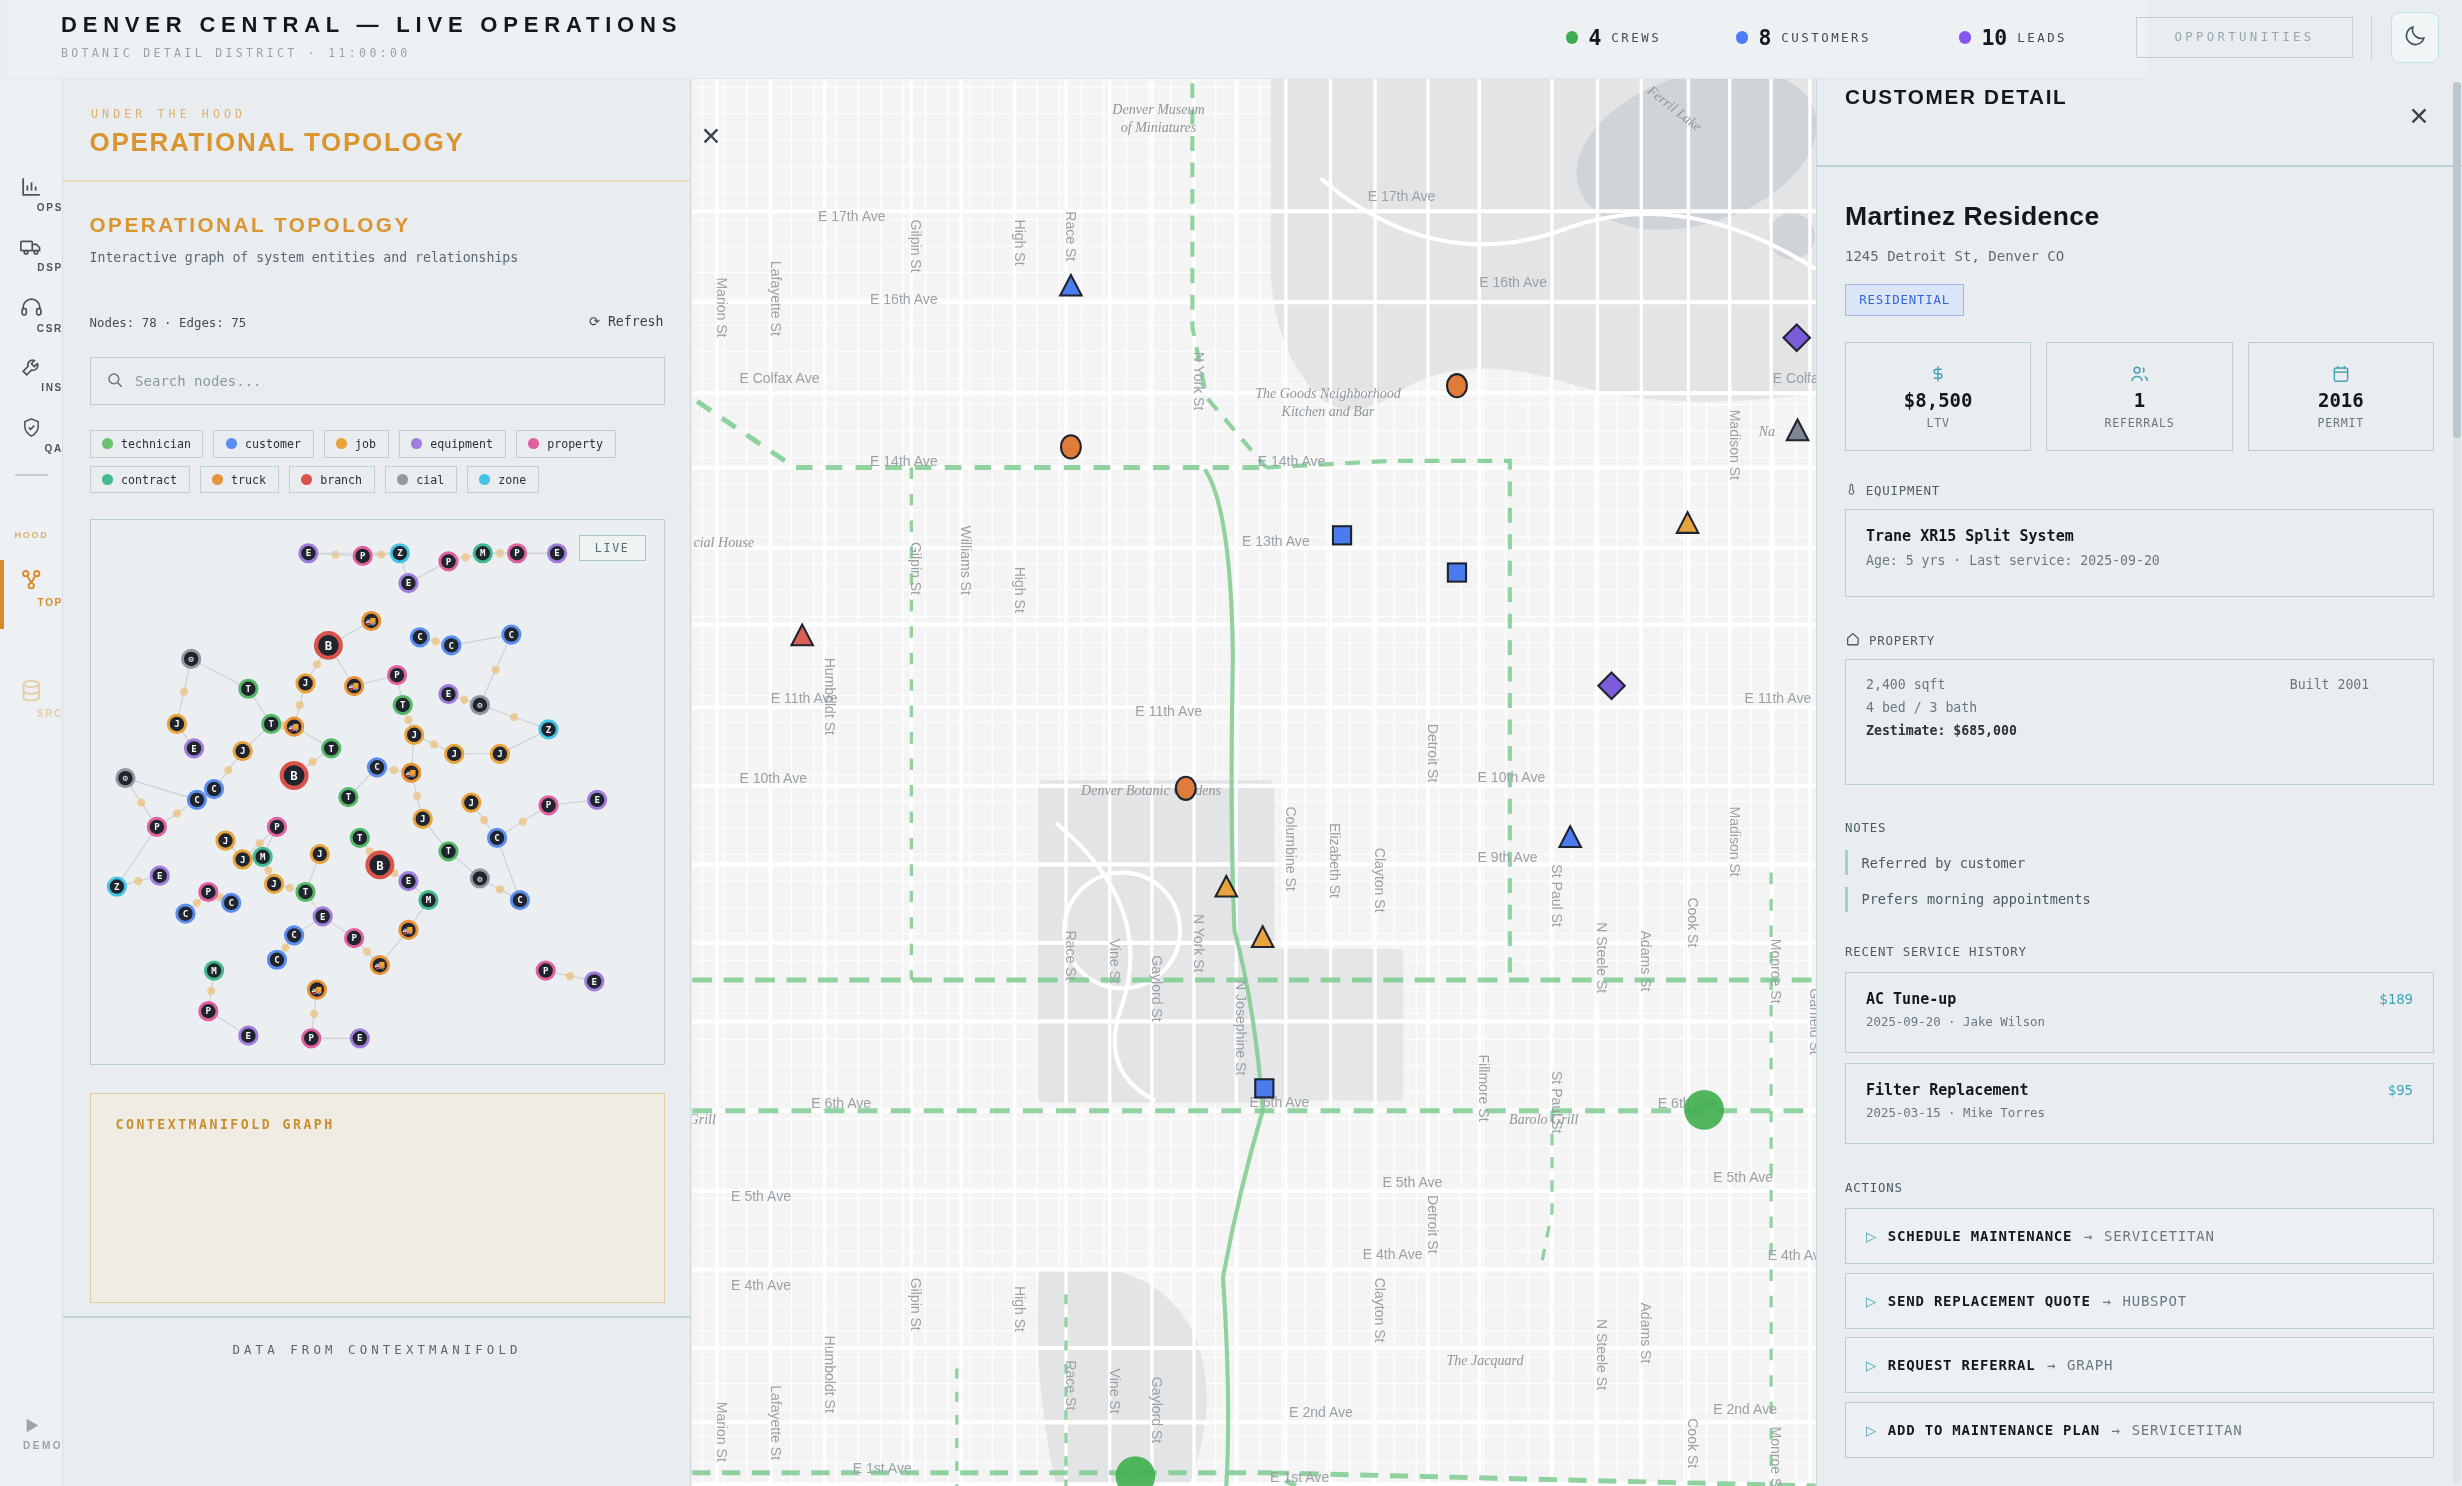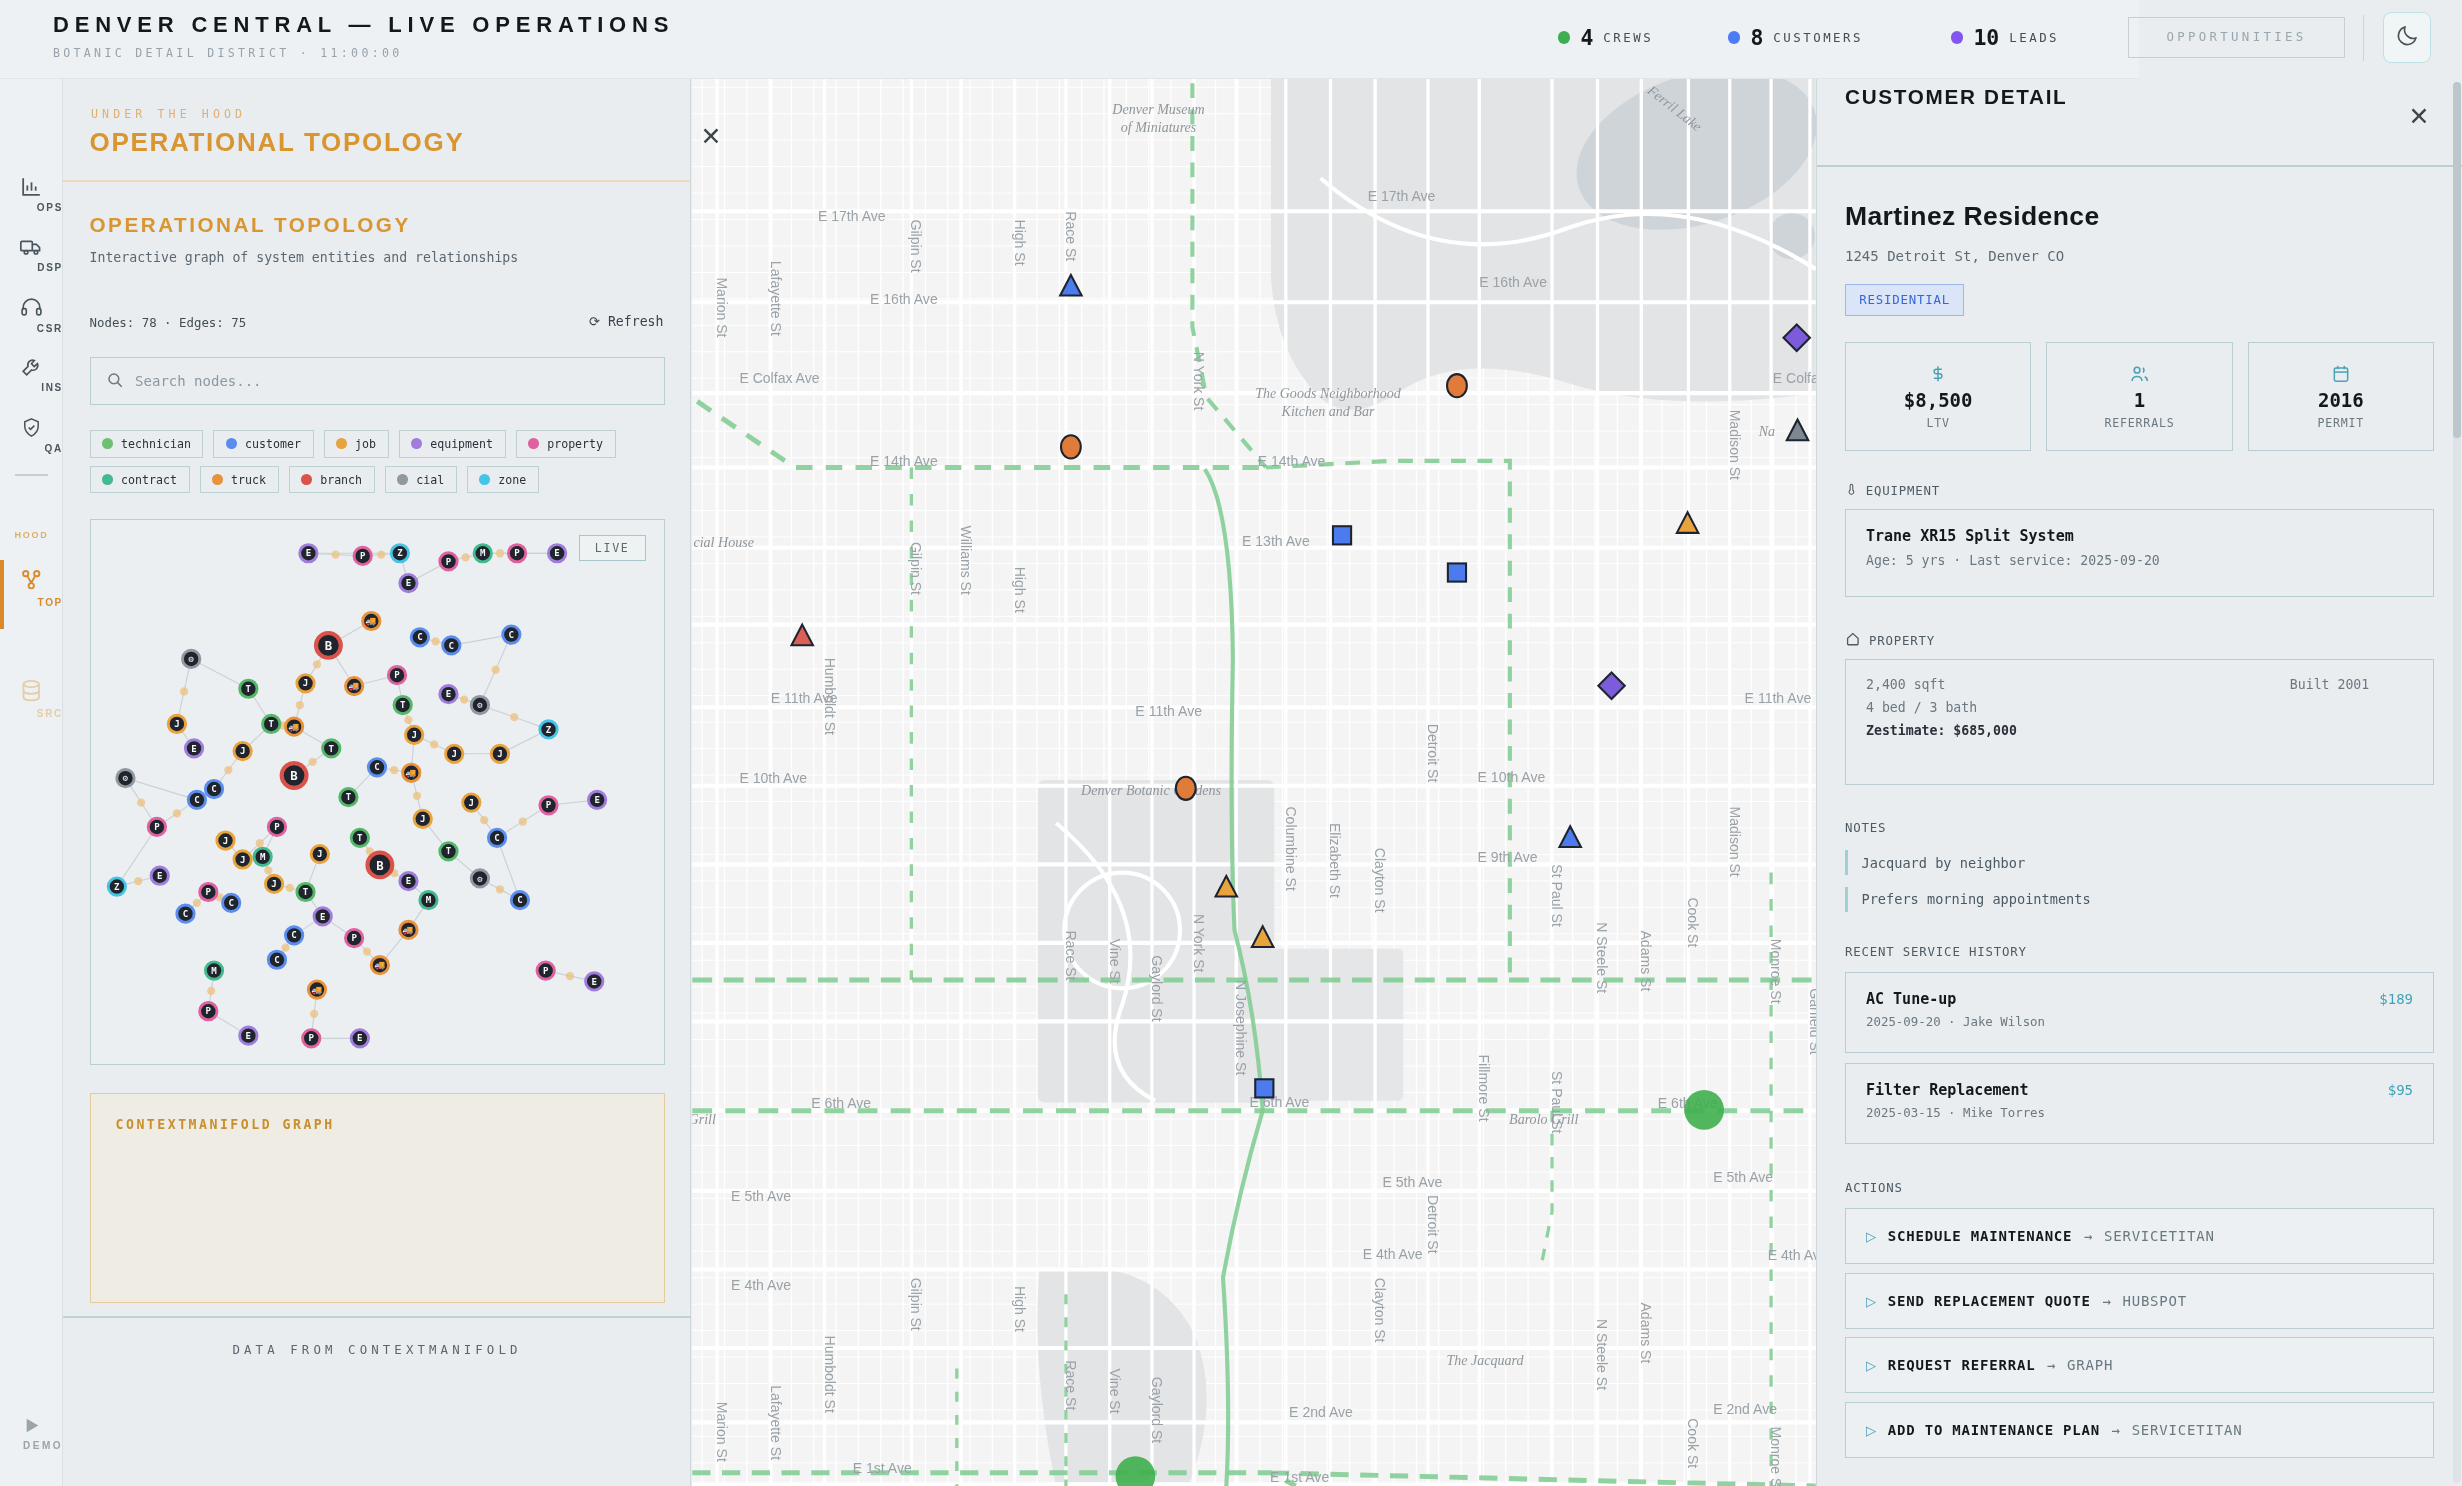--- a/index.html
+++ b/index.html
@@ -2,21 +2,21 @@
 <html style="font-size:13.2px"><head>
 <meta charset="utf-8">
 <style>
   * { margin:0; padding:0; box-sizing:border-box; }
   html,body { width:2462px; height:1487px; overflow:hidden; }
   body { background:#e9edf0; font-family:"Liberation Sans",sans-serif; color:#1f262b; position:relative; }
   .mono { font-family:"DejaVu Sans Mono",monospace; }
   .abs { position:absolute; }
 
   
-  #header { position:absolute; left:0; top:0; width:2139px; height:79px; background:#eef1f4; border-bottom:0.8px solid #dfe5e9; z-index:30; }
+  #header { position:absolute; left:8px; top:0; width:2139px; height:79px; background:#eef1f4; border-bottom:0.8px solid #dfe5e9; z-index:30; }
   #hdr-title { position:absolute; left:53px; top:11.6px; font-size:22px; font-weight:700; letter-spacing:5.8px; color:#14181d; }
   #hdr-sub { position:absolute; left:53px; top:46px; font-size:11.6px; letter-spacing:3.3px; color:#98a2aa; }
   .hdr-stat { position:absolute; top:25px; display:flex; align-items:center; gap:10px; }
   .hdr-dot { width:12.4px; height:12.4px; border-radius:50%; }
   .hdr-val { font-size:21.5px; font-weight:700; color:#14181d; font-family:"DejaVu Sans Mono",monospace; }
   .hdr-lbl { font-size:12.4px; letter-spacing:2.5px; color:#434d54; font-family:"DejaVu Sans Mono",monospace; }
   #opp-btn { position:absolute; left:2128px; top:16.5px; width:217px; height:41px; border:1.7px solid #c6cfd4; background:transparent; color:#9aa6ad; font-size:12.4px; letter-spacing:3.3px; text-align:center; line-height:38px; font-family:"DejaVu Sans Mono",monospace; }
   #hdr-divider { position:absolute; left:2363px; top:15px; width:0.8px; height:46px; background:#ccd5da; }
   #theme-btn { position:absolute; left:2383px; top:11.6px; width:48px; height:51px; border:1.7px solid #bfe0e6; border-radius:8.3px; background:#f0f5f6; display:flex; align-items:center; justify-content:center; color:#46525a; }
 
@@ -981,21 +981,21 @@
           <span class="card-meta" style="margin-top:0">2,400 sqft</span>
           <span class="card-meta" style="margin-top:0">Built 2001</span>
         </div>
         <div class="card-meta">4 bed / 3 bath</div>
         <div class="card-meta" style="color:#2a3138;font-weight:700">Zestimate: $685,000</div>
       </div>
       <div class="rp-seclbl" style="top:741px">NOTES</div>
       <div class="abs" style="left:28px;top:771px;width:589px">
         <div class="note-item">
           <div class="note-bar"></div>
-          <div class="note-txt">Jacquard by neighbor</div>
+          <div class="note-txt">Referred by customer</div>
         </div>
         <div class="note-item">
           <div class="note-bar"></div>
           <div class="note-txt">Prefers morning appointments</div>
         </div>
       </div>
       <div class="rp-seclbl" style="top:865px">RECENT SERVICE HISTORY</div>
 
       <div class="rp-card" style="top:893px;height:81px">
         <div class="hist-row">

